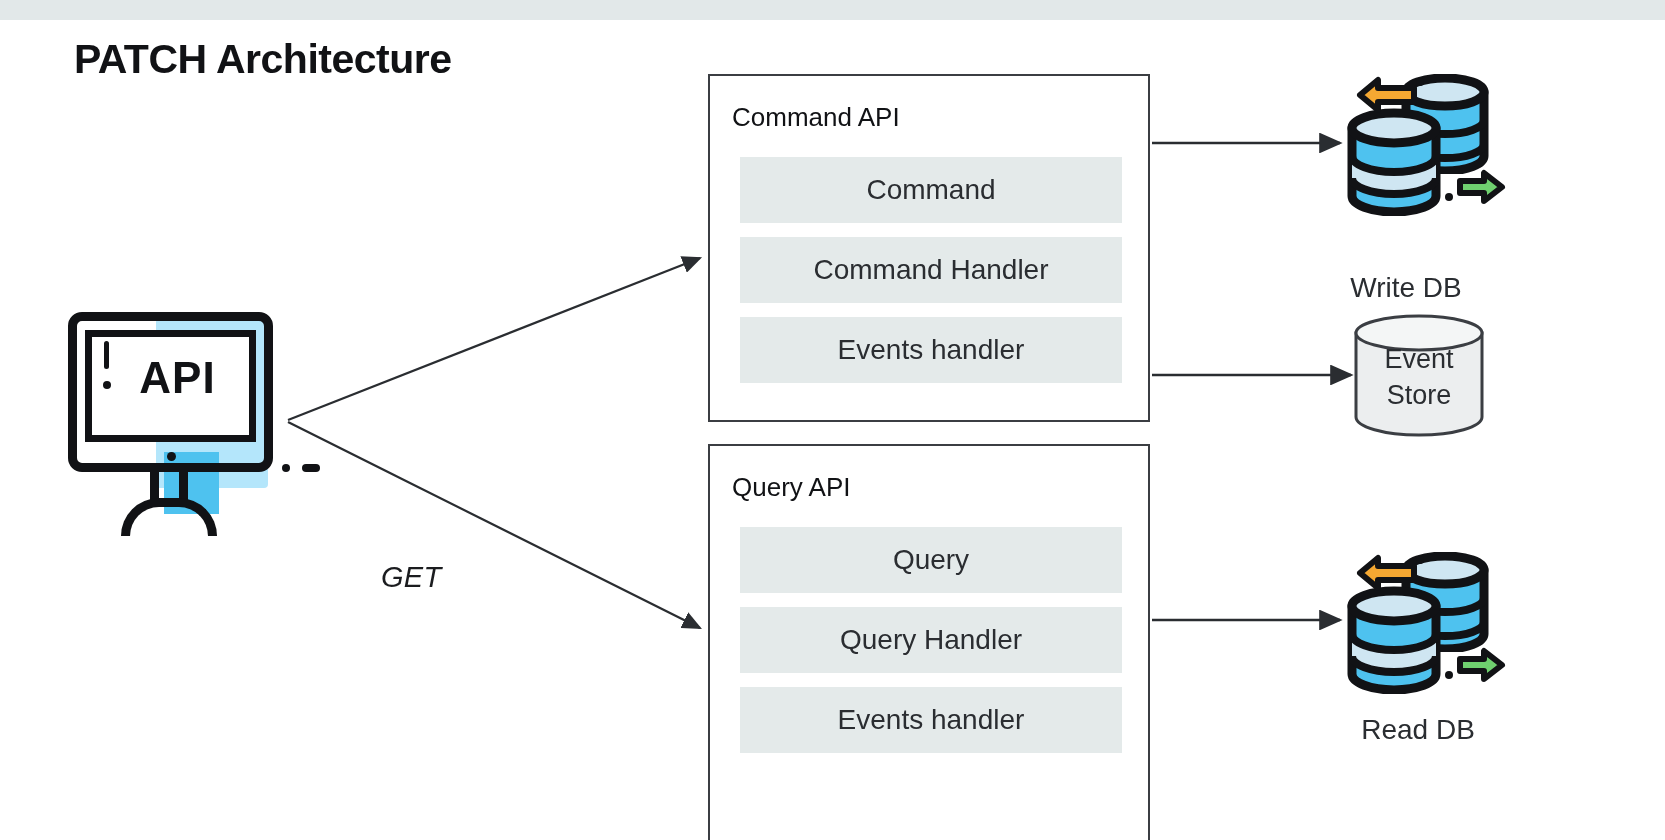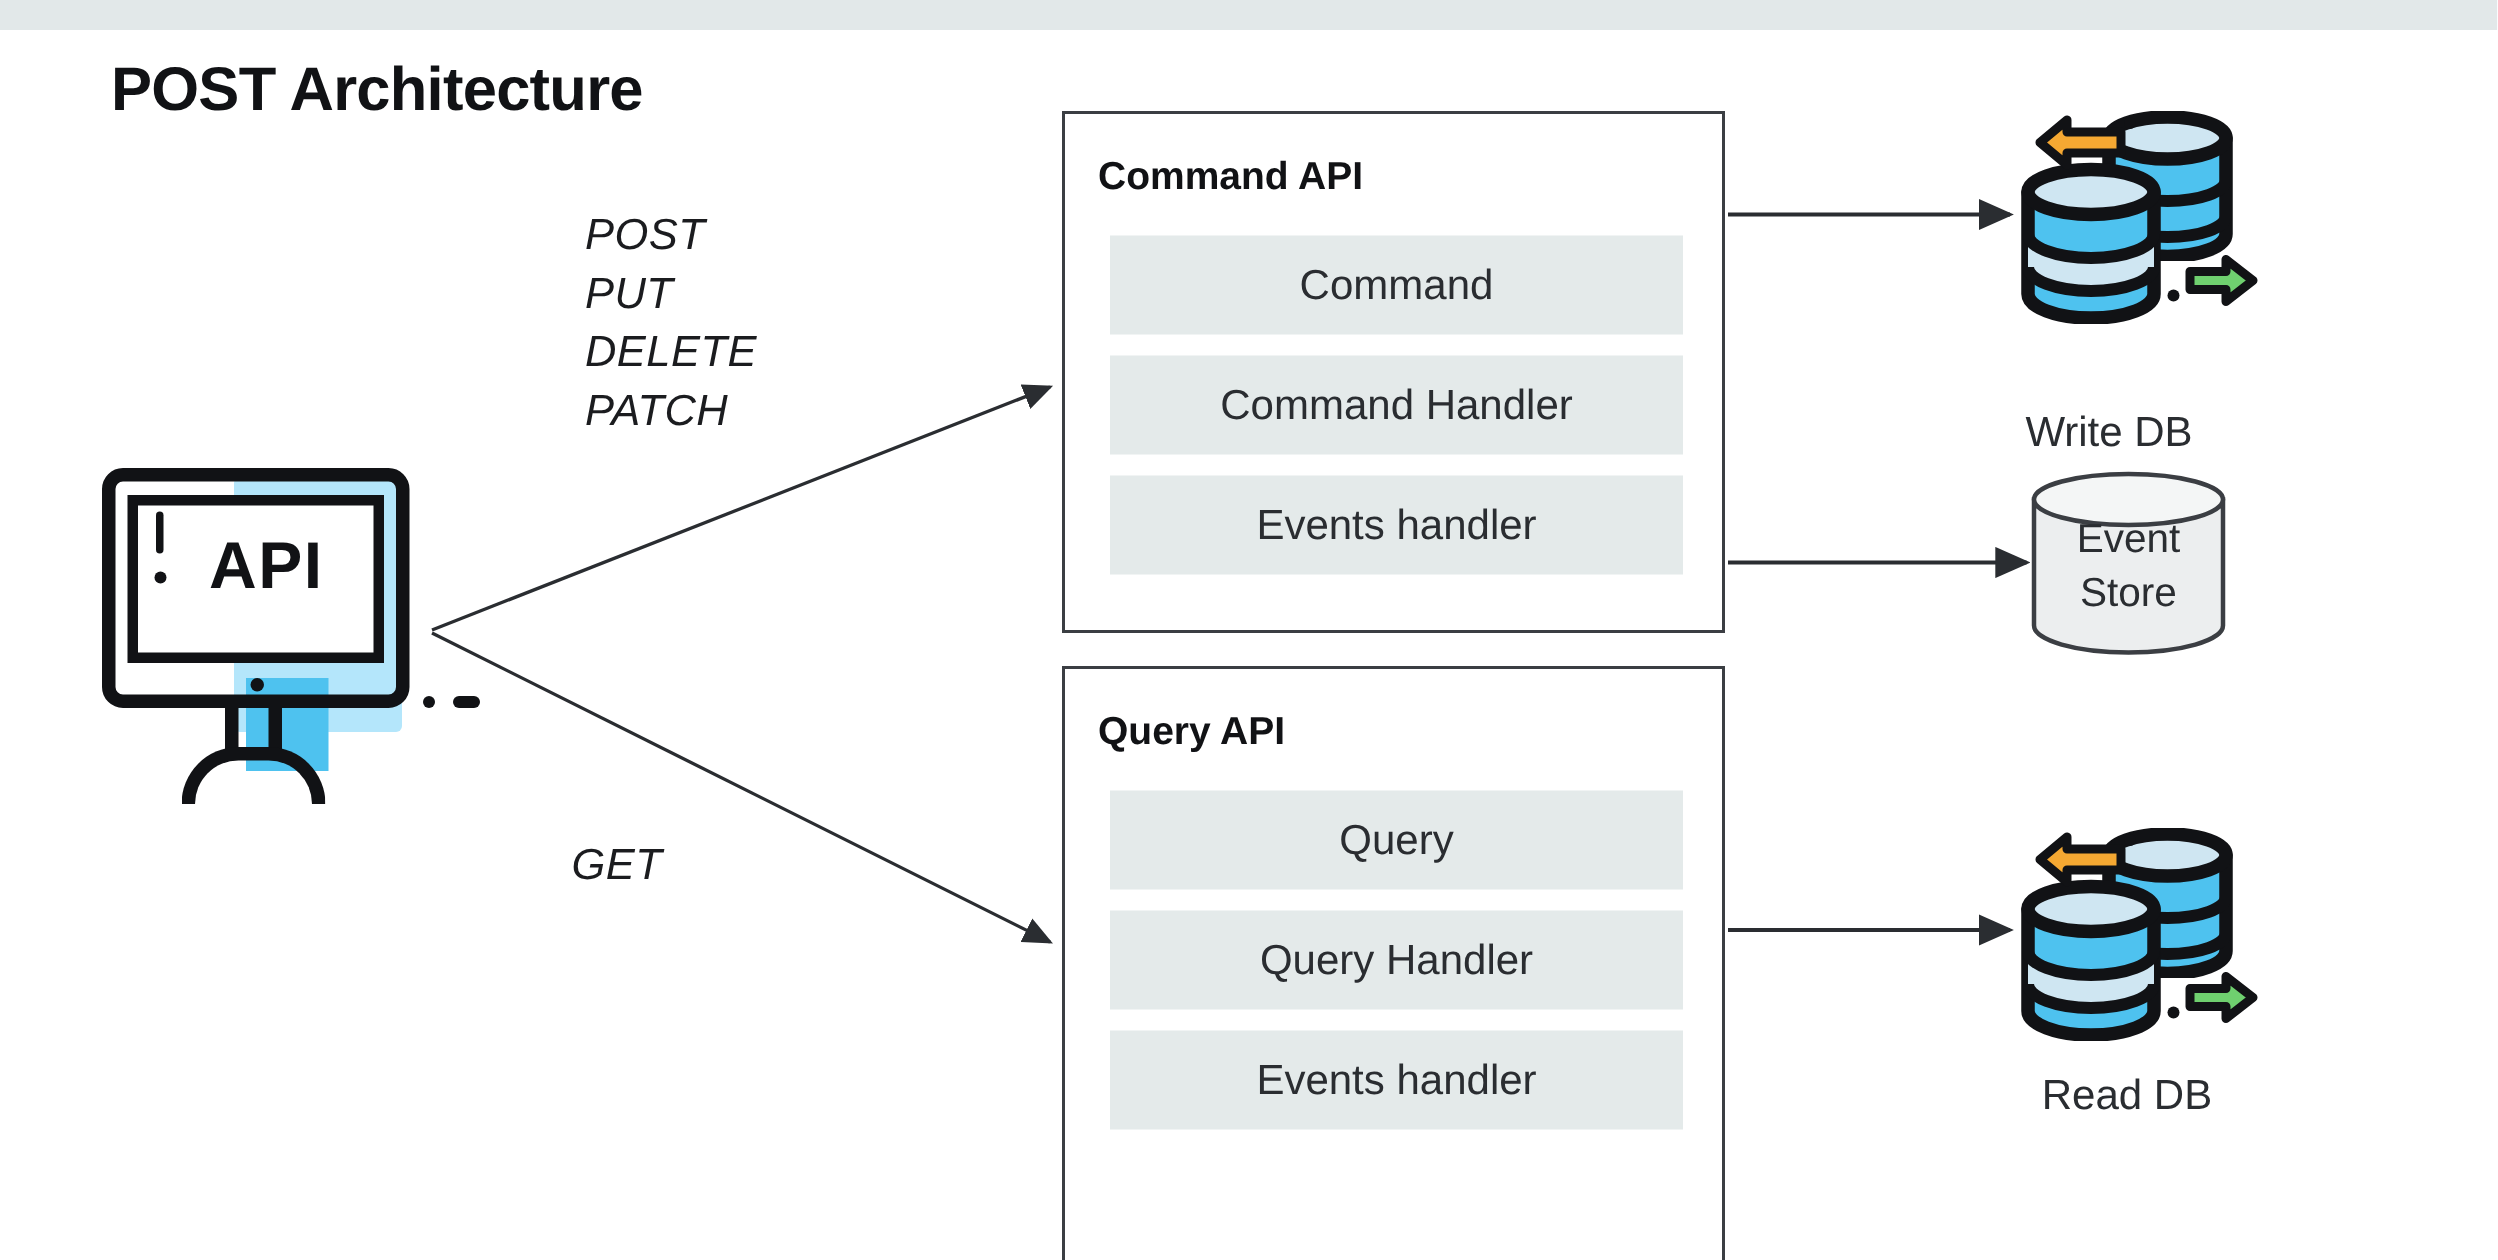--- a/index.html
+++ b/index.html
@@ -82,21 +82,21 @@
   .api-box {
     position: absolute;
     border: 2px solid #3b3e43;
     background: #ffffff;
     box-sizing: border-box;
   }
   .api-box-title {
     position: absolute;
     left: 22px;
     font-size: 26px;
-    font-weight: bold;
+    font-weight: normal;
     color: #111215;
   }
   .row {
     position: absolute;
     background: #e4eaea;
     display: flex;
     align-items: center;
     justify-content: center;
     font-size: 28px;
     color: #2a2d31;
@@ -128,28 +128,22 @@
     text-align: center; font-size: 27px; color: #2a2d31; line-height: 36px;
   }
 </style>
 </head>
 <body>
 
 <div id="stage">
 
   <div class="top-strip"></div>
 
-  <div class="page-title">POST Architecture</div>
-
-  <div class="verbs verbs-write">
-    <div>POST</div>
-    <div>PUT</div>
-    <div>DELETE</div>
-    <div>PATCH</div>
-  </div>
+  <div class="page-title">PATCH Architecture</div>
+
 
   <div class="verbs verbs-read">
     <div>GET</div>
   </div>
 
   <div class="monitor">
     <div class="mon-accent"></div>
     <div class="mon-accent2"></div>
     <div class="mon-frame"></div>
     <div class="mon-screen">

